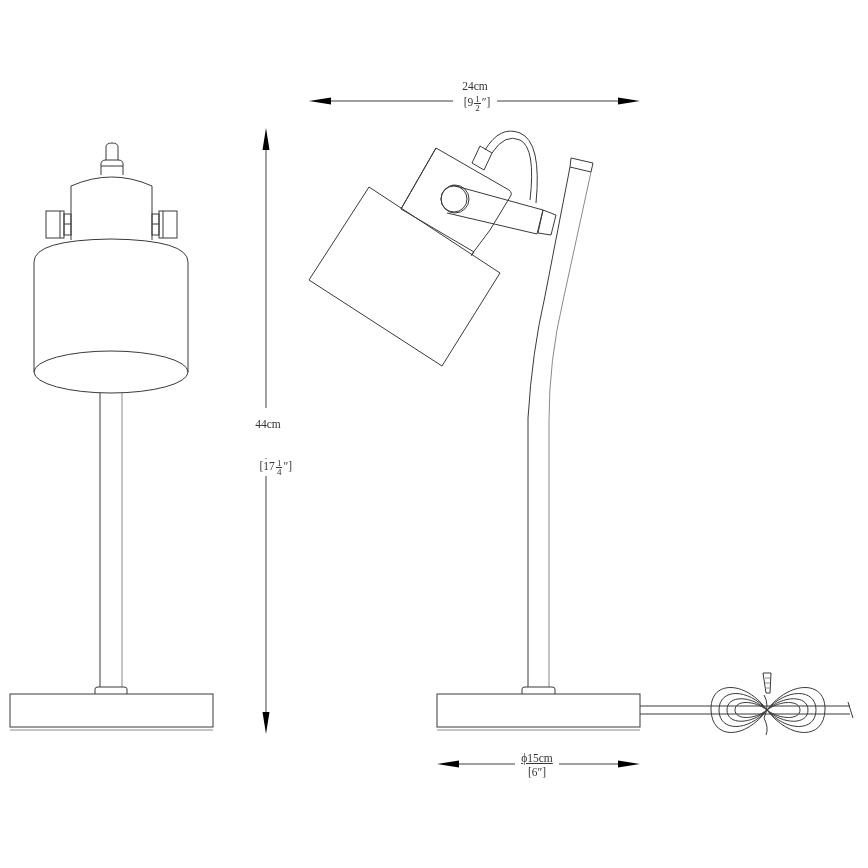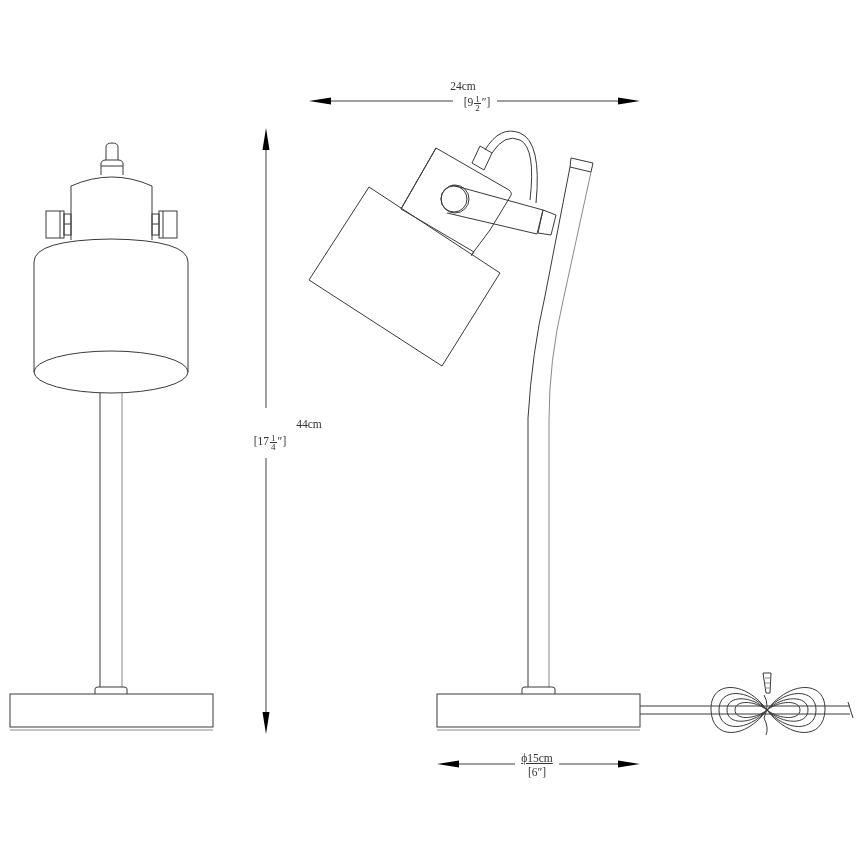--- a/index.html
+++ b/index.html
@@ -135,30 +135,30 @@
   </g>
 
   <g>
     <line class="dim" x1="458" y1="764" x2="515" y2="764"></line>
     <line class="dim" x1="558" y1="764" x2="618" y2="764"></line>
     <polygon class="arrow" points="437,764 459,760.5 459,767.5"></polygon>
     <polygon class="arrow" points="640,764 618,760.5 618,767.5"></polygon>
   </g>
 </svg>
 
-<div class="lbl" style="left:443px; top:80px; width:40px;text-align:center;">24cm</div>
+<div class="lbl" style="left:455px; top:80px; width:40px;text-align:center;">24cm</div>
 <div class="lbl" style="left:457px; top:95px; width:40px;">
   <span>[9</span><span class="frac">
       <span class="num">1</span>
       <span class="den">2</span>
     </span><span>″]</span>
 </div>
 
-<div class="lbl" style="left:250px; top:418px; width:36px;margin-left:41px;">44cm</div>
-<div class="lbl" style="left:248px; top:434px; width:44px;">
+<div class="lbl" style="left:250px; top:418px; width:36px;">44cm</div>
+<div class="lbl" style="left:248px; top:459px; width:44px;text-align:right;">
   <span>[17</span><span class="frac">
       <span class="num">1</span>
       <span class="den">4</span>
     </span><span>″]</span>
 </div>
 
 <div class="lbl" style="left:515px; top:752px; width:44px;text-decoration:underline;">ϕ15cm</div>
 <div class="lbl" style="left:520px; top:766px; width:34px;">[6″]</div>
 
 </body></html>

